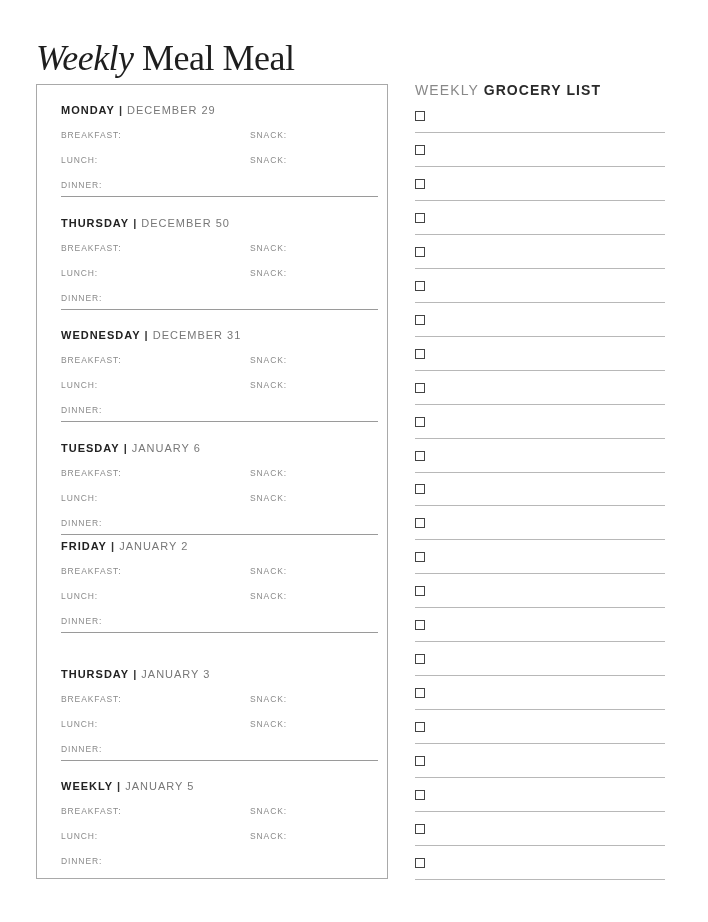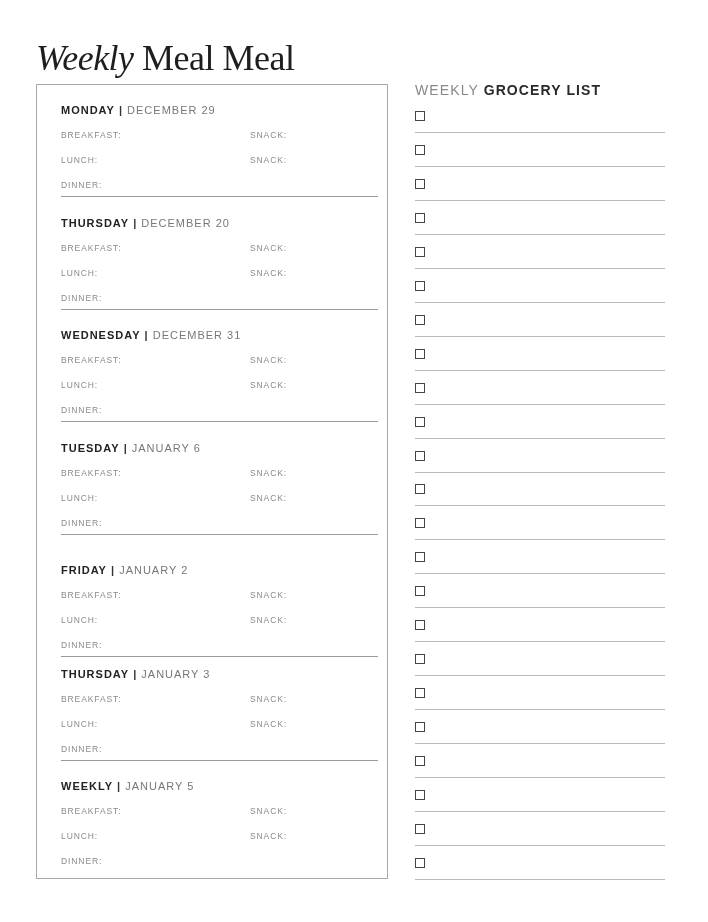--- a/index.html
+++ b/index.html
@@ -30,21 +30,21 @@
     <div class="day" style="top: 0px;">
       <div class="hdr"><span class="dn">MONDAY</span> <span class="sep">|</span> <span class="dt">DECEMBER 29</span></div>
       <div class="lbl" style="left:0;top:45px">BREAKFAST:</div>
       <div class="lbl" style="left:189px;top:45px">SNACK:</div>
       <div class="lbl" style="left:0;top:70px">LUNCH:</div>
       <div class="lbl" style="left:189px;top:70px">SNACK:</div>
       <div class="lbl" style="left:0;top:95px">DINNER:</div>
       <div class="rule"></div>
     </div>
     <div class="day" style="top: 112.7px;">
-      <div class="hdr"><span class="dn">THURSDAY</span> <span class="sep">|</span> <span class="dt">DECEMBER 20</span></div>
+      <div class="hdr"><span class="dn">THURSDAY</span> <span class="sep">|</span> <span class="dt">DECEMBER 50</span></div>
       <div class="lbl" style="left:0;top:45px">BREAKFAST:</div>
       <div class="lbl" style="left:189px;top:45px">SNACK:</div>
       <div class="lbl" style="left:0;top:70px">LUNCH:</div>
       <div class="lbl" style="left:189px;top:70px">SNACK:</div>
       <div class="lbl" style="left:0;top:95px">DINNER:</div>
       <div class="rule"></div>
     </div>
     <div class="day" style="top: 225.4px;">
       <div class="hdr"><span class="dn">WEDNESDAY</span> <span class="sep">|</span> <span class="dt">DECEMBER 31</span></div>
       <div class="lbl" style="left:0;top:45px">BREAKFAST:</div>
@@ -56,21 +56,21 @@
     </div>
     <div class="day" style="top: 338.1px;">
       <div class="hdr"><span class="dn">TUESDAY</span> <span class="sep">|</span> <span class="dt">JANUARY 6</span></div>
       <div class="lbl" style="left:0;top:45px">BREAKFAST:</div>
       <div class="lbl" style="left:189px;top:45px">SNACK:</div>
       <div class="lbl" style="left:0;top:70px">LUNCH:</div>
       <div class="lbl" style="left:189px;top:70px">SNACK:</div>
       <div class="lbl" style="left:0;top:95px">DINNER:</div>
       <div class="rule"></div>
     </div>
-    <div class="day" style="top: 460px;">
+    <div class="day" style="top: 436px;">
       <div class="hdr"><span class="dn">FRIDAY</span> <span class="sep">|</span> <span class="dt">JANUARY 2</span></div>
       <div class="lbl" style="left:0;top:45px">BREAKFAST:</div>
       <div class="lbl" style="left:189px;top:45px">SNACK:</div>
       <div class="lbl" style="left:0;top:70px">LUNCH:</div>
       <div class="lbl" style="left:189px;top:70px">SNACK:</div>
       <div class="lbl" style="left:0;top:95px">DINNER:</div>
       <div class="rule"></div>
     </div>
     <div class="day" style="top: 563.5px;">
       <div class="hdr"><span class="dn">THURSDAY</span> <span class="sep">|</span> <span class="dt">JANUARY 3</span></div>

